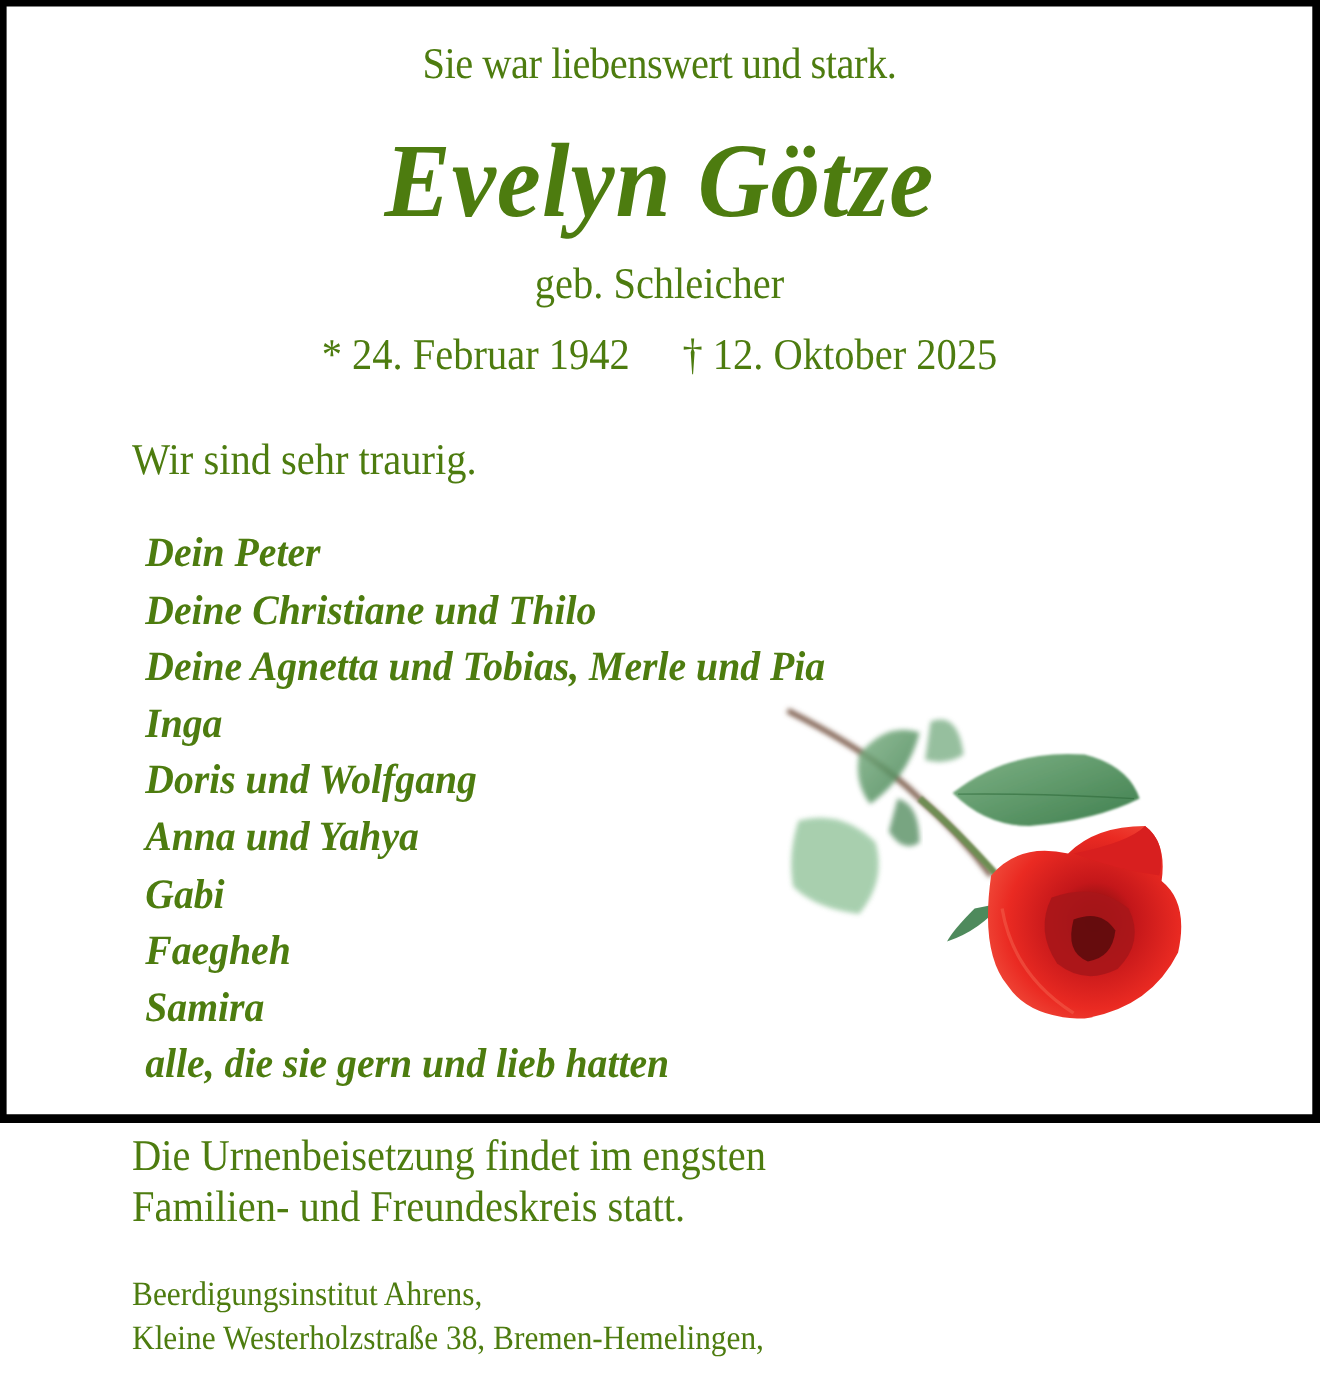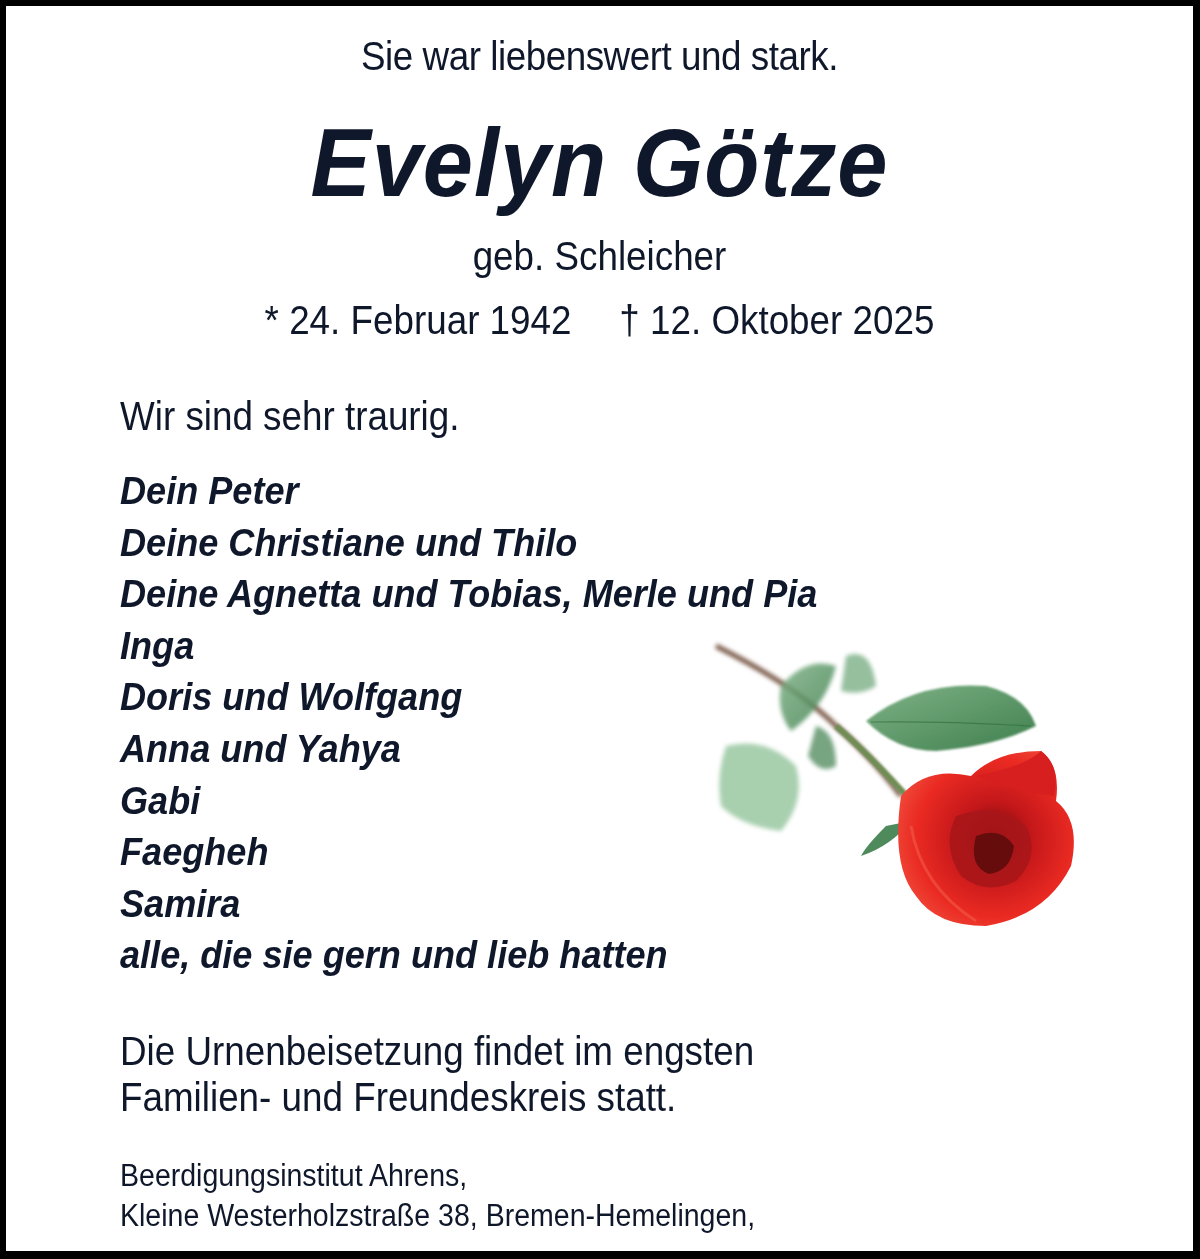--- a/index.html
+++ b/index.html
@@ -1,36 +1,36 @@
 <!DOCTYPE html>
 <html><head>
   <meta charset="utf-8">
   <style>
     html, body { margin: 0; padding: 0; background: #ffffff; }
     body { width: 1200px; height: 1259px; overflow: hidden; }
     .frame {
       position: absolute; left: 0; top: 0;
-      width: 1200px; height: 1259px;
+      width: 1200px; height: 1021px;
       box-sizing: border-box;
       border-top: 6px solid #000; border-left: 6px solid #000;
       border-right: 7px solid #000; border-bottom: 8px solid #000;
       background: #fff;
-      font-family: Liberation Sans, sans-serif;
-      color: #0f172a;
+      font-family: Liberation Serif, serif;
+      color: #4d7c0f;
     }
     .abs { position: absolute; white-space: nowrap; }
     .center { left: 0; width: 1187px; text-align: center; }
     .motto { top: 28px; font-size: 40px; letter-spacing: -0.5px; transform: scaleX(0.92); transform-origin: center; }
     .name { top: 102px; font-size: 96px; font-weight: bold; font-style: italic; letter-spacing: 1px; transform: scaleX(0.94); transform-origin: center; }
     .birthname { top: 228px; font-size: 40px; transform: scaleX(0.92); transform-origin: center; }
     .dates { top: 292px; font-size: 40px; transform: scaleX(0.92); transform-origin: center; }
     .dates .gap { display: inline-block; width: 52px; }
     .body-text { left: 114px; font-size: 40px; transform: scaleX(0.92); transform-origin: left; }
     .sad { top: 388px; }
-    .mourners { position: absolute; left: 114px; top: 460px; margin: 0; padding: 0; list-style: none; }
+    .mourners { position: absolute; left: 114px; top: 460px; margin: 12px; padding: 0; list-style: none; }
     .mourners li {
       font-size: 38px; font-weight: bold; font-style: italic;
       line-height: 51.6px; white-space: nowrap;
       transform: scaleX(0.95); transform-origin: left;
     }
     .urn { top: 1022px; line-height: 46px; }
     .undertaker { left: 114px; font-size: 31px; line-height: 40px; top: 1150px; transform: scaleX(0.92); transform-origin: left; }
     .rose { position: absolute; left: 690px; top: 620px; width: 400px; height: 310px; }
   </style>
 </head>

